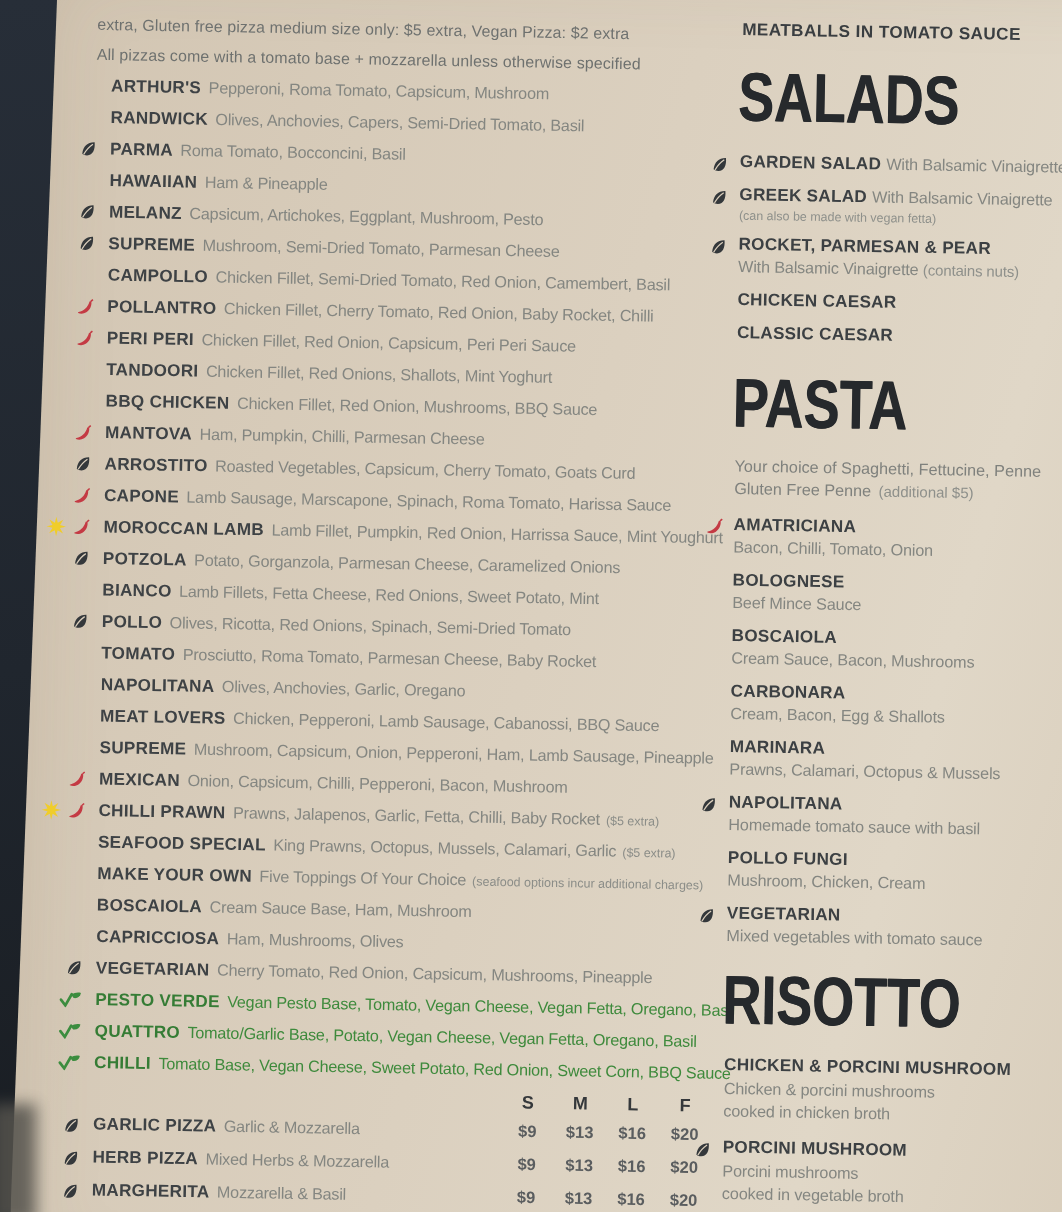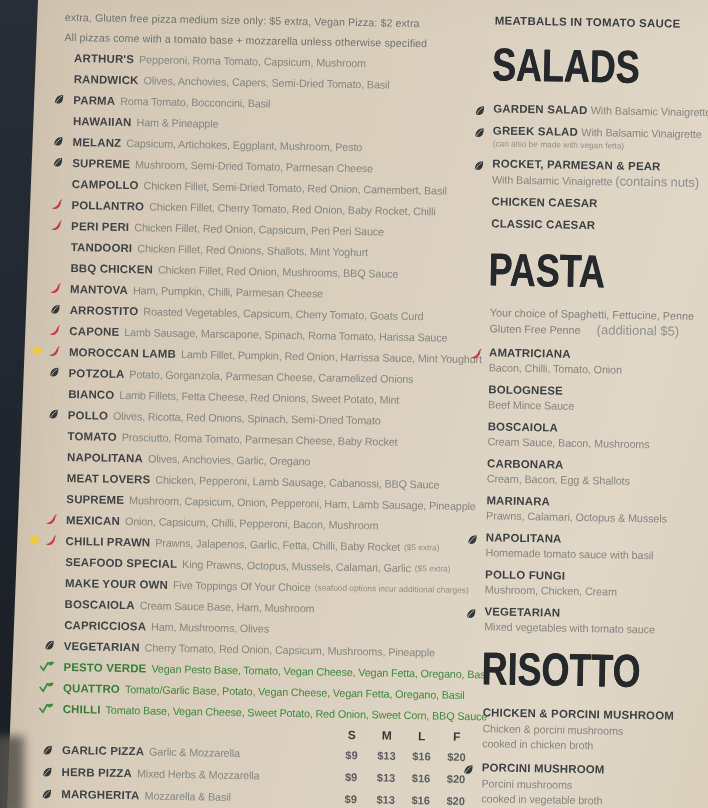--- a/index.html
+++ b/index.html
@@ -60,23 +60,23 @@
     transform:scaleX(.78);transform-origin:left;
     text-shadow:.5px 0 0 #26292c;
     letter-spacing:0px;white-space:nowrap;
   }
   .r-item{position:relative;margin-bottom:6px;}
   .r-icon{position:absolute;left:-19px;top:2px;}
   .r-nameline{font-size:11.4px;font-weight:700;color:#3c4043;line-height:16px;letter-spacing:.2px;}
   .r-nameline .inline-desc{font-weight:400;color:#848681;font-size:10.8px;letter-spacing:-.1px;}
   .r-descline{font-size:10.8px;color:#848681;line-height:15px;letter-spacing:-.1px;}
   .r-noteline{font-size:8.3px;color:#8e908b;line-height:11px;}
-  .r-note-inline{font-size:13px;color:#8e908b;}
+  .r-note-inline{font-size:10px;color:#8e908b;}
   .pasta-intro{font-size:10.8px;color:#7f817d;line-height:15px;margin:2px 0 8px 0;}
-  .pasta-intro .r-note-inline{margin-left:13px;}
+  .pasta-intro .r-note-inline{margin-left:2px;}
   .salads-list,.pasta-list{margin-top:0;}
   .risotto-list .r-item{margin-bottom:8px;}
   .risotto-list .r-nameline{line-height:17px;}
   .icon-box{display:inline-flex;align-items:center;justify-content:center;}
 </style>
 </head>
 <body>
 
 <div class="photo-bg"></div>
 

